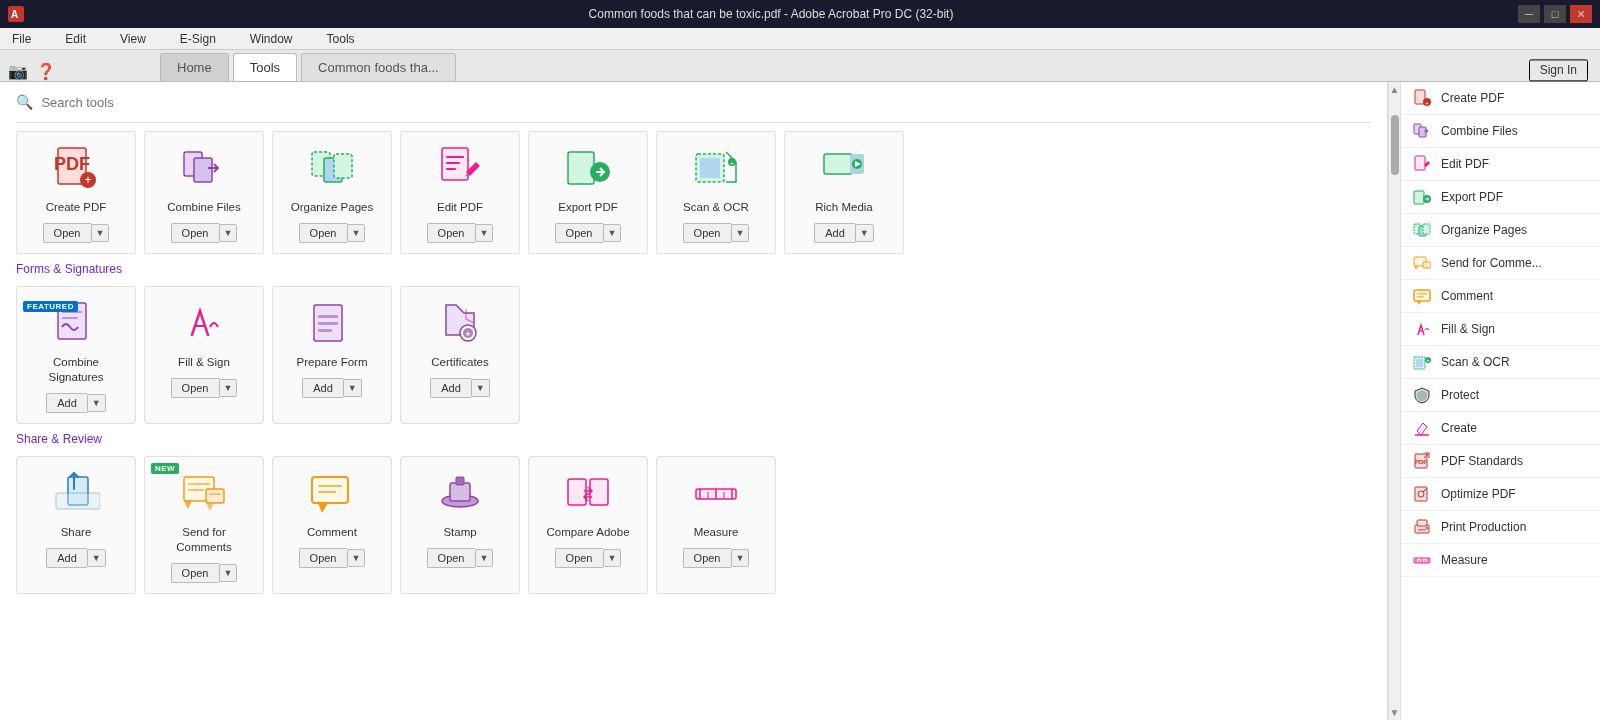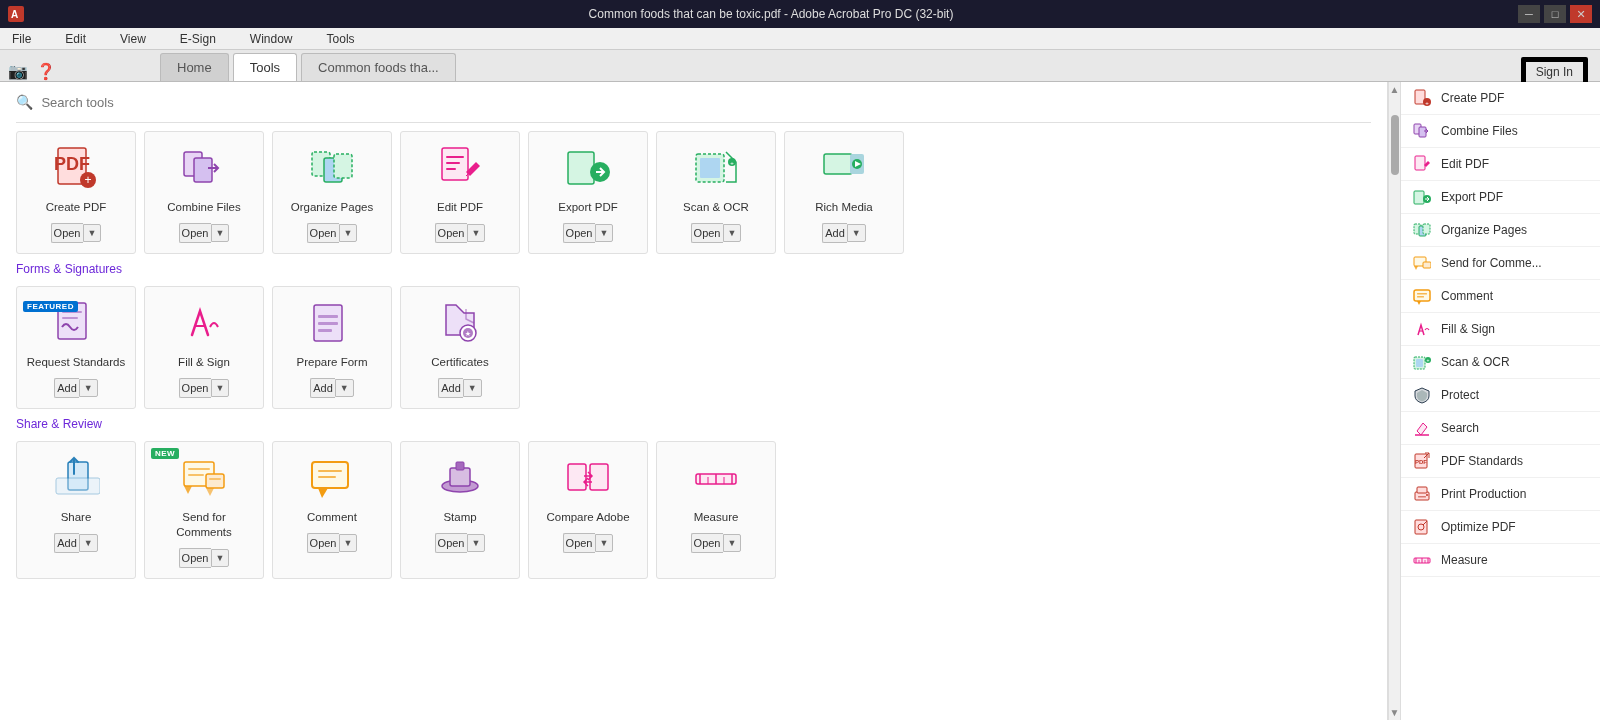--- a/index.html
+++ b/index.html
@@ -70,21 +70,21 @@
     .tab.active {
       background: #fff;
       color: #333;
       font-weight: 500;
     }
     .tab-doc {
       background: #e0e0e0;
     }
     .sign-in-btn {
       background: transparent;
-      border: 5px solid #000000;
+      border: 1px solid #000000;
       padding: 3px 10px;
       font-size: 12px;
       cursor: pointer;
       color: #333;
       border-radius: 2px;
     }
     
     
     .main-layout {
       display: flex;
@@ -166,21 +166,21 @@
       margin-bottom: 8px;
       line-height: 1.3;
     }
     
     .tool-btn-row {
       display: flex;
       align-items: center;
     }
     
     .tool-btn {
-      padding: 3px 2px;
+      padding: 3px 10px;
       font-size: 11px;
       background: #f0f0f0;
       border: 1px solid #bbb;
       border-right: none;
       cursor: pointer;
       color: #333;
       border-radius: 2px 0 0 2px;
     }
     
     .tool-btn-arrow {
@@ -452,21 +452,21 @@
       <div class="tool-card">
         <div class="badge-featured">FEATURED</div>
         <div class="tool-icon">
           <svg viewBox="0 0 48 48">
               <rect x="6" y="4" width="28" height="36" rx="2" fill="#ede0f8" stroke="#8e44ad" stroke-width="1.5"></rect>
               <rect x="10" y="12" width="20" height="2" rx="1" fill="#8e44ad" opacity="0.5"></rect>
               <rect x="10" y="18" width="16" height="2" rx="1" fill="#8e44ad" opacity="0.5"></rect>
               <path d="M10 28 Q14 22 18 28 Q22 34 26 28" stroke="#8e44ad" stroke-width="2" fill="none"></path>
             </svg>
         </div>
-        <div class="tool-name">Request Standards</div>
+        <div class="tool-name">Combine Signatures</div>
         <div class="tool-btn-row">
           <button class="tool-btn">Add</button>
           <button class="tool-btn-arrow">▼</button>
         </div>
       </div>
 
       <div class="tool-card">
         <div class="tool-icon">
           <svg viewBox="0 0 48 48">
               <path d="M12 36 L20 12 L28 36" stroke="#e91e8c" stroke-width="2.5" fill="none" stroke-linecap="round"></path>
@@ -740,56 +740,56 @@
       <span>Protect</span>
     </div>
 
     <div class="right-panel-item">
       <div class="right-icon">
         <svg width="18" height="18" viewBox="0 0 18 18">
             <path d="M4 12 L10 4 L14 8 L8 16 Z" fill="#fde8f3" stroke="#e91e8c" stroke-width="1"></path>
             <line x1="2" y1="16" x2="16" y2="16" stroke="#e91e8c" stroke-width="1.5"></line>
           </svg>
       </div>
-      <span>Search</span>
+      <span>Create</span>
     </div>
 
     <div class="right-panel-item">
       <div class="right-icon">
         <svg width="18" height="18" viewBox="0 0 18 18">
             <rect x="2" y="2" width="12" height="14" rx="1" fill="#ffdddd" stroke="#c0392b" stroke-width="1"></rect>
             <text x="8" y="12" fill="#c0392b" font-size="6" text-anchor="middle" font-weight="bold">PDF</text>
             <path d="M12 1 L16 1 L16 6" stroke="#c0392b" stroke-width="1" fill="none"></path>
             <path d="M11 6 L16 1" stroke="#c0392b" stroke-width="1"></path>
           </svg>
       </div>
       <span>PDF Standards</span>
     </div>
 
     <div class="right-panel-item">
       <div class="right-icon">
         <svg width="18" height="18" viewBox="0 0 18 18">
+            <rect x="2" y="2" width="12" height="14" rx="1" fill="#ffdddd" stroke="#c0392b" stroke-width="1"></rect>
+            <circle cx="8" cy="9" r="3" fill="none" stroke="#c0392b" stroke-width="1"></circle>
+            <path d="M10 7 L14 3" stroke="#c0392b" stroke-width="1"></path>
+          </svg>
+      </div>
+      <span>Optimize PDF</span>
+    </div>
+
+    <div class="right-panel-item">
+      <div class="right-icon">
+        <svg width="18" height="18" viewBox="0 0 18 18">
             <rect x="2" y="7" width="14" height="8" rx="1" fill="#ffdddd" stroke="#c0392b" stroke-width="1"></rect>
             <rect x="4" y="2" width="10" height="6" rx="1" fill="#ffdddd" stroke="#c0392b" stroke-width="1"></rect>
             <rect x="5" y="11" width="8" height="1.5" rx="0.5" fill="#c0392b" opacity="0.6"></rect>
             <circle cx="14" cy="10" r="1" fill="#c0392b"></circle>
           </svg>
       </div>
       <span>Print Production</span>
-    </div>
-
-    <div class="right-panel-item">
-      <div class="right-icon">
-        <svg width="18" height="18" viewBox="0 0 18 18">
-            <rect x="2" y="2" width="12" height="14" rx="1" fill="#ffdddd" stroke="#c0392b" stroke-width="1"></rect>
-            <circle cx="8" cy="9" r="3" fill="none" stroke="#c0392b" stroke-width="1"></circle>
-            <path d="M10 7 L14 3" stroke="#c0392b" stroke-width="1"></path>
-          </svg>
-      </div>
-      <span>Optimize PDF</span>
     </div>
 
 
     <div class="right-panel-item">
       <div class="right-icon">
         <svg width="18" height="18" viewBox="0 0 18 18">
             <rect x="1" y="7" width="16" height="5" rx="1" fill="#fde8f3" stroke="#e91e8c" stroke-width="1"></rect>
             <line x1="3" y1="7" x2="3" y2="12" stroke="#e91e8c" stroke-width="1"></line>
             <line x1="6" y1="9" x2="6" y2="12" stroke="#e91e8c" stroke-width="0.8"></line>
             <line x1="9" y1="7" x2="9" y2="12" stroke="#e91e8c" stroke-width="1"></line>

